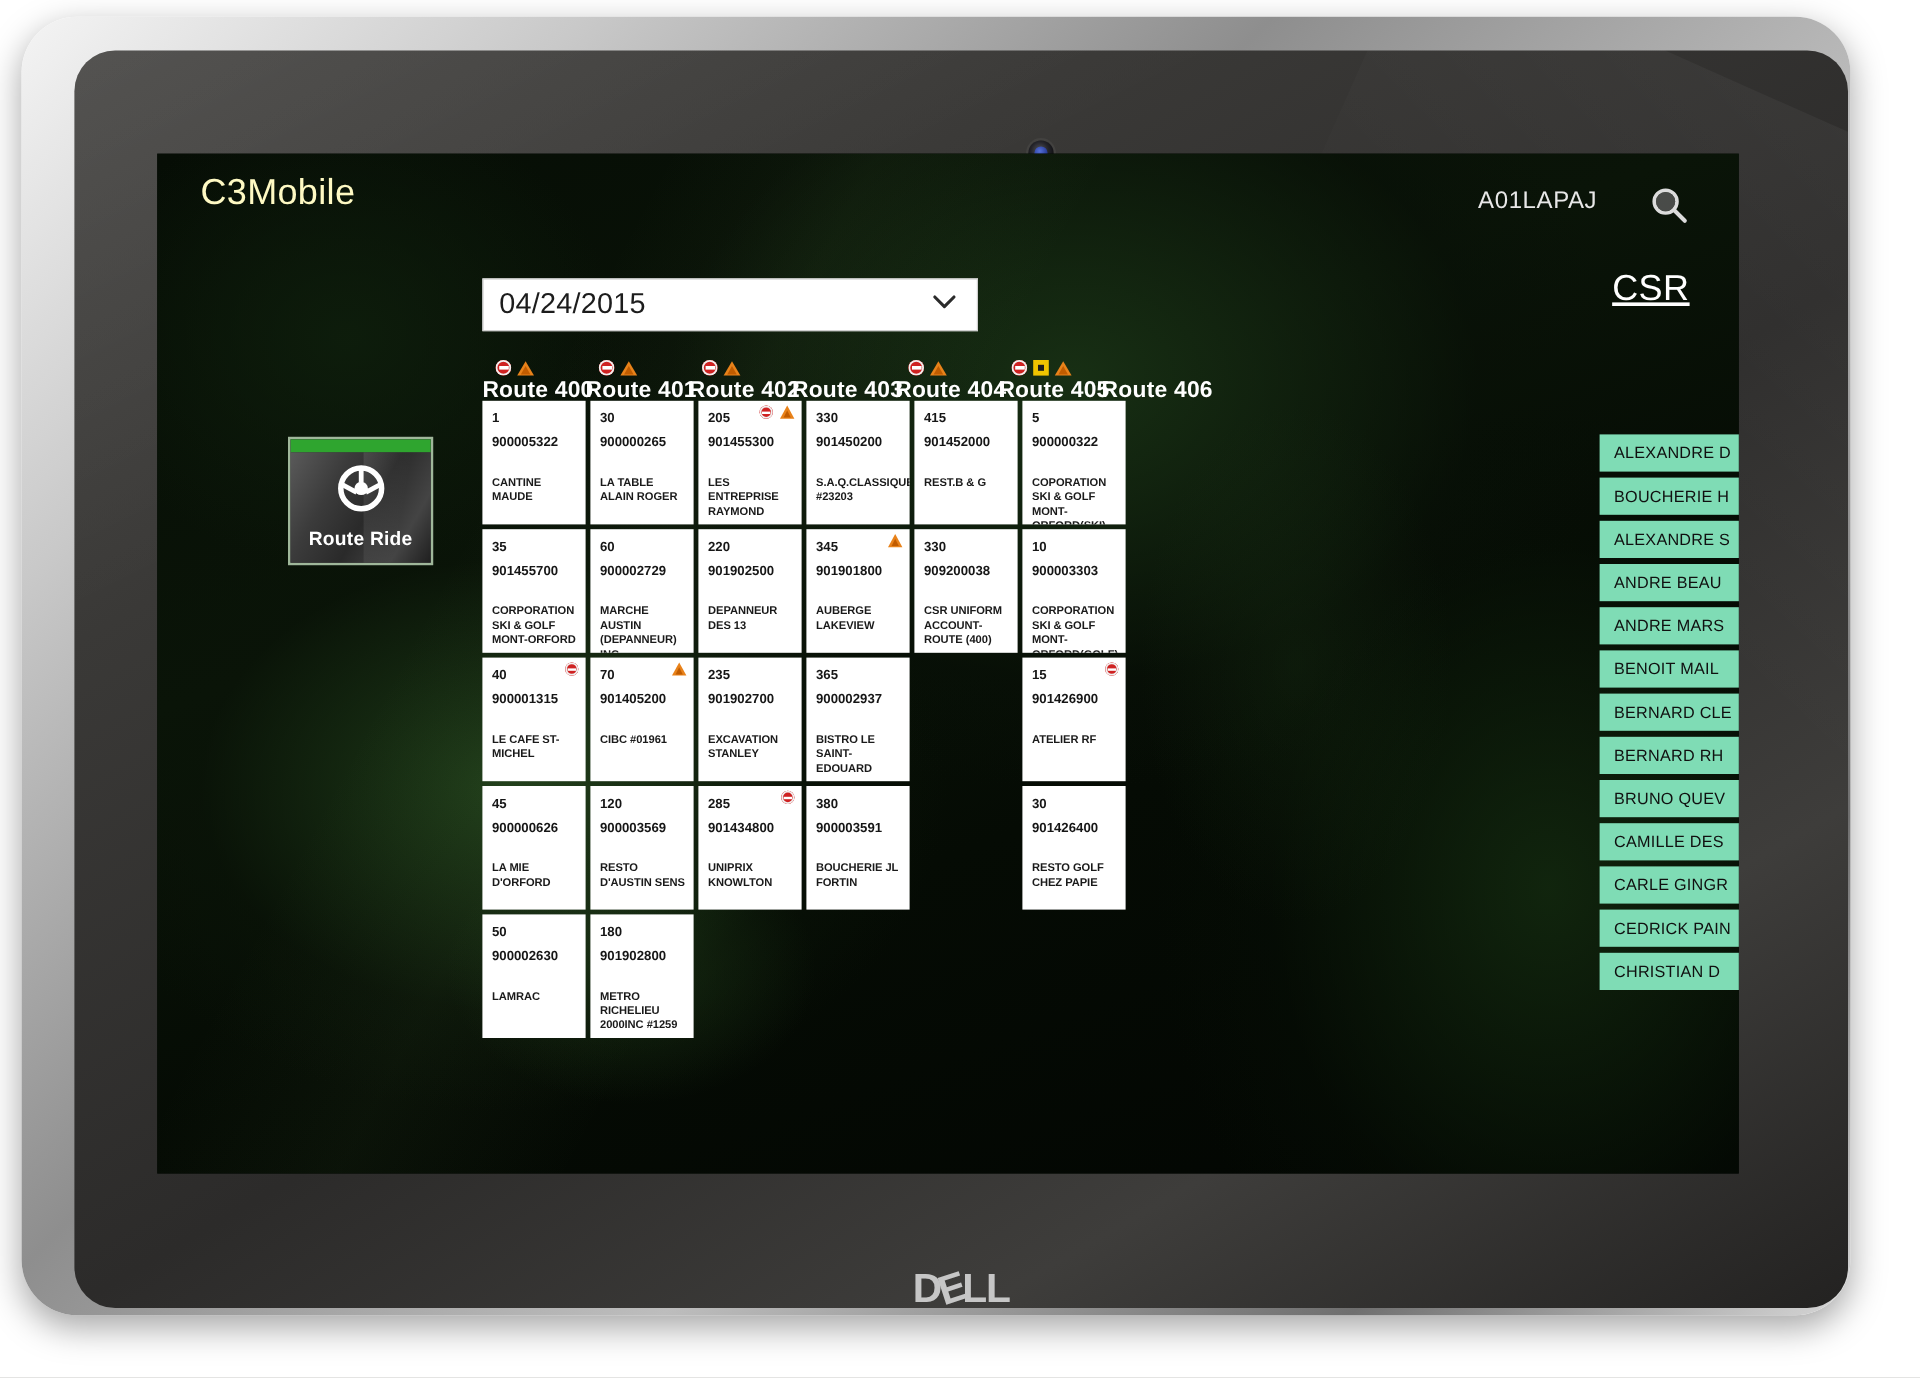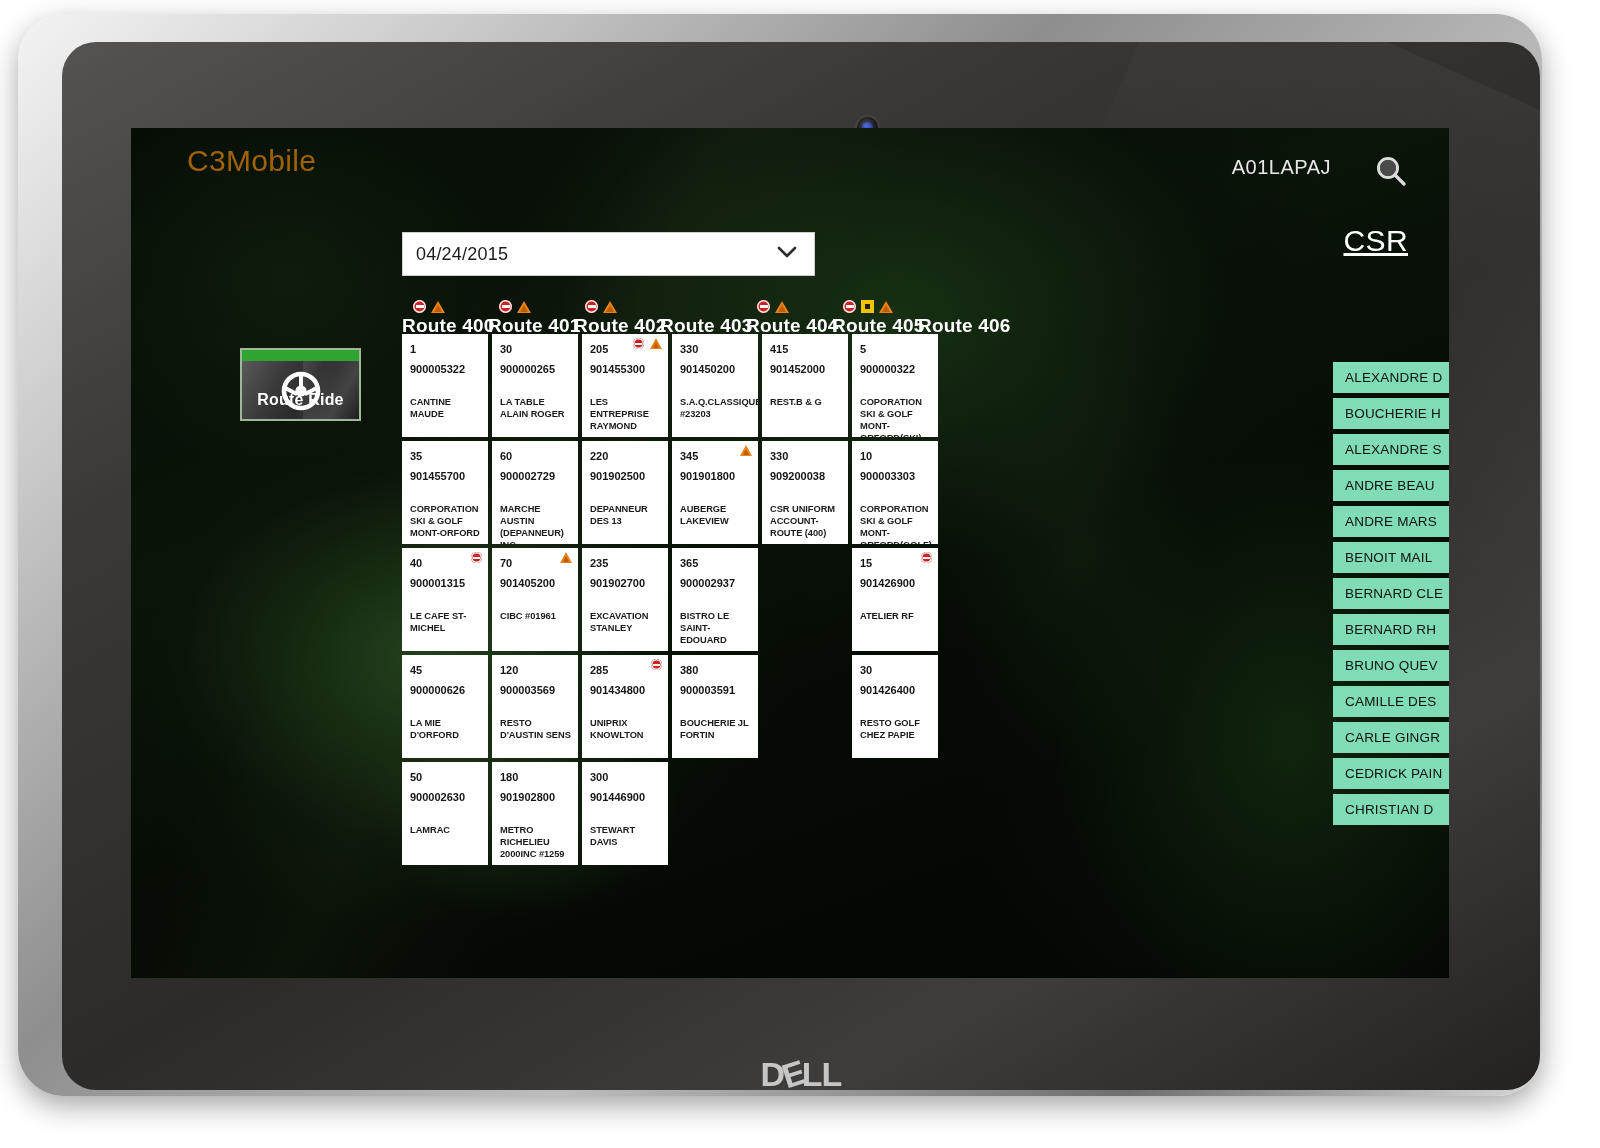--- a/index.html
+++ b/index.html
@@ -107,23 +107,23 @@
     inset: 0;
     background:
       linear-gradient(118deg, rgba(255,255,255,0.0) 24%, rgba(120,170,90,0.055) 34%, rgba(255,255,255,0) 45%),
       radial-gradient(ellipse 220px 160px at 30% 80%, rgba(46,86,36,0.35), rgba(0,0,0,0) 70%),
       radial-gradient(ellipse 180px 300px at 72% 50%, rgba(30,58,24,0.28), rgba(0,0,0,0) 72%);
   }
 
   
   .app-title {
     position: absolute;
-    left: 56px; top: 16px;
+    left: 36px; top: 16px;
     font-size: 30px;
-    color: #a16207;
+    color: #fef9c3;
     letter-spacing: 0.3px;
   }
   .user-label {
     position: absolute;
     right: 118px; top: 28px;
     font-size: 20px;
     color: #e8e8e8;
     letter-spacing: 0.5px;
   }
   .search-icon {
@@ -137,36 +137,36 @@
     position: absolute;
     left: 271px; top: 104px;
     width: 413px; height: 44px;
     background: #ffffff;
     border: 1px solid #cfcfcf;
     box-sizing: border-box;
     display: flex;
     align-items: center;
   }
   .date-value {
-    font-size: 18px;
+    font-size: 24px;
     color: #1c1c1c;
     padding-left: 13px;
     letter-spacing: 0.2px;
   }
   .date-chevron {
     position: absolute;
     right: 16px; top: 50%;
     transform: translateY(-50%);
   }
 
   
   .route-ride {
     position: absolute;
-    left: 109px; top: 220px;
-    width: 121px; height: 73px;
+    left: 109px; top: 236px;
+    width: 121px; height: 107px;
     background: #2d2d2d;
     border: 2px solid #9fb79a;
     box-sizing: border-box;
     overflow: hidden;
   }
   .route-ride-bar {
     position: absolute;
     left: 0; top: 0; right: 0;
     height: 11px;
     background: #2fa52f;
@@ -597,25 +597,20 @@
         </div>
         <div class="cell">
           <div class="cell-seq">50</div>
           <div class="cell-acct">900002630</div>
           <div class="cell-name">LAMRAC</div>
         </div>
         <div class="cell">
           <div class="cell-seq">180</div>
           <div class="cell-acct">901902800</div>
           <div class="cell-name">METRO RICHELIEU 2000INC #1259</div>
-        </div>
-        <div class="cell">
-          <div class="cell-seq">300</div>
-          <div class="cell-acct">901446900</div>
-          <div class="cell-name">STEWART DAVIS</div>
         </div>
         <div class="cell empty"></div>
       </div>
 
     <div class="csr-title">CSR</div>
     <div class="csr-list">
         <div class="csr-item">ALEXANDRE D</div>
         <div class="csr-item">BOUCHERIE H</div>
         <div class="csr-item">ALEXANDRE S</div>
         <div class="csr-item">ANDRE BEAU</div>

